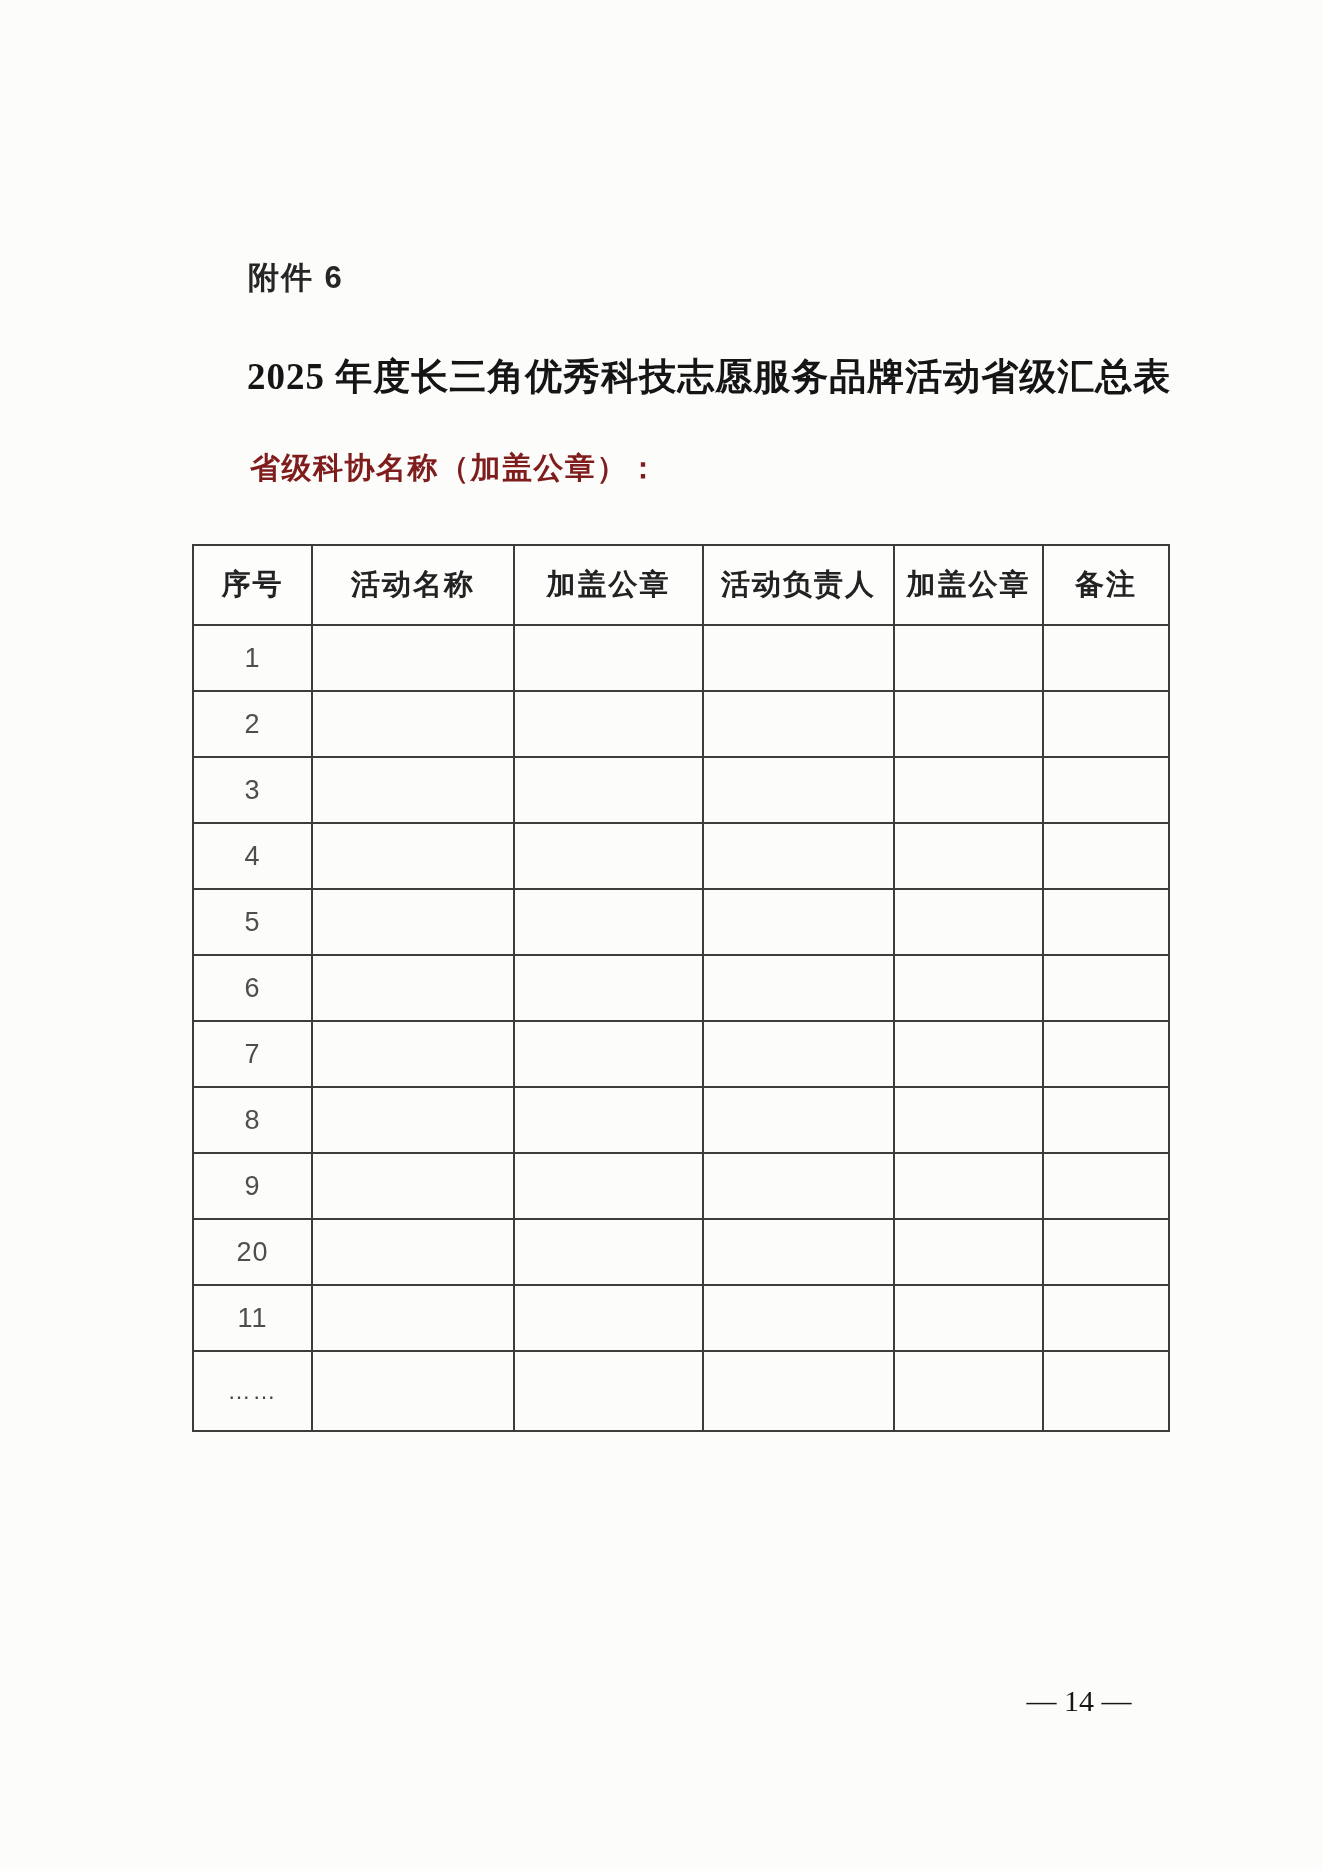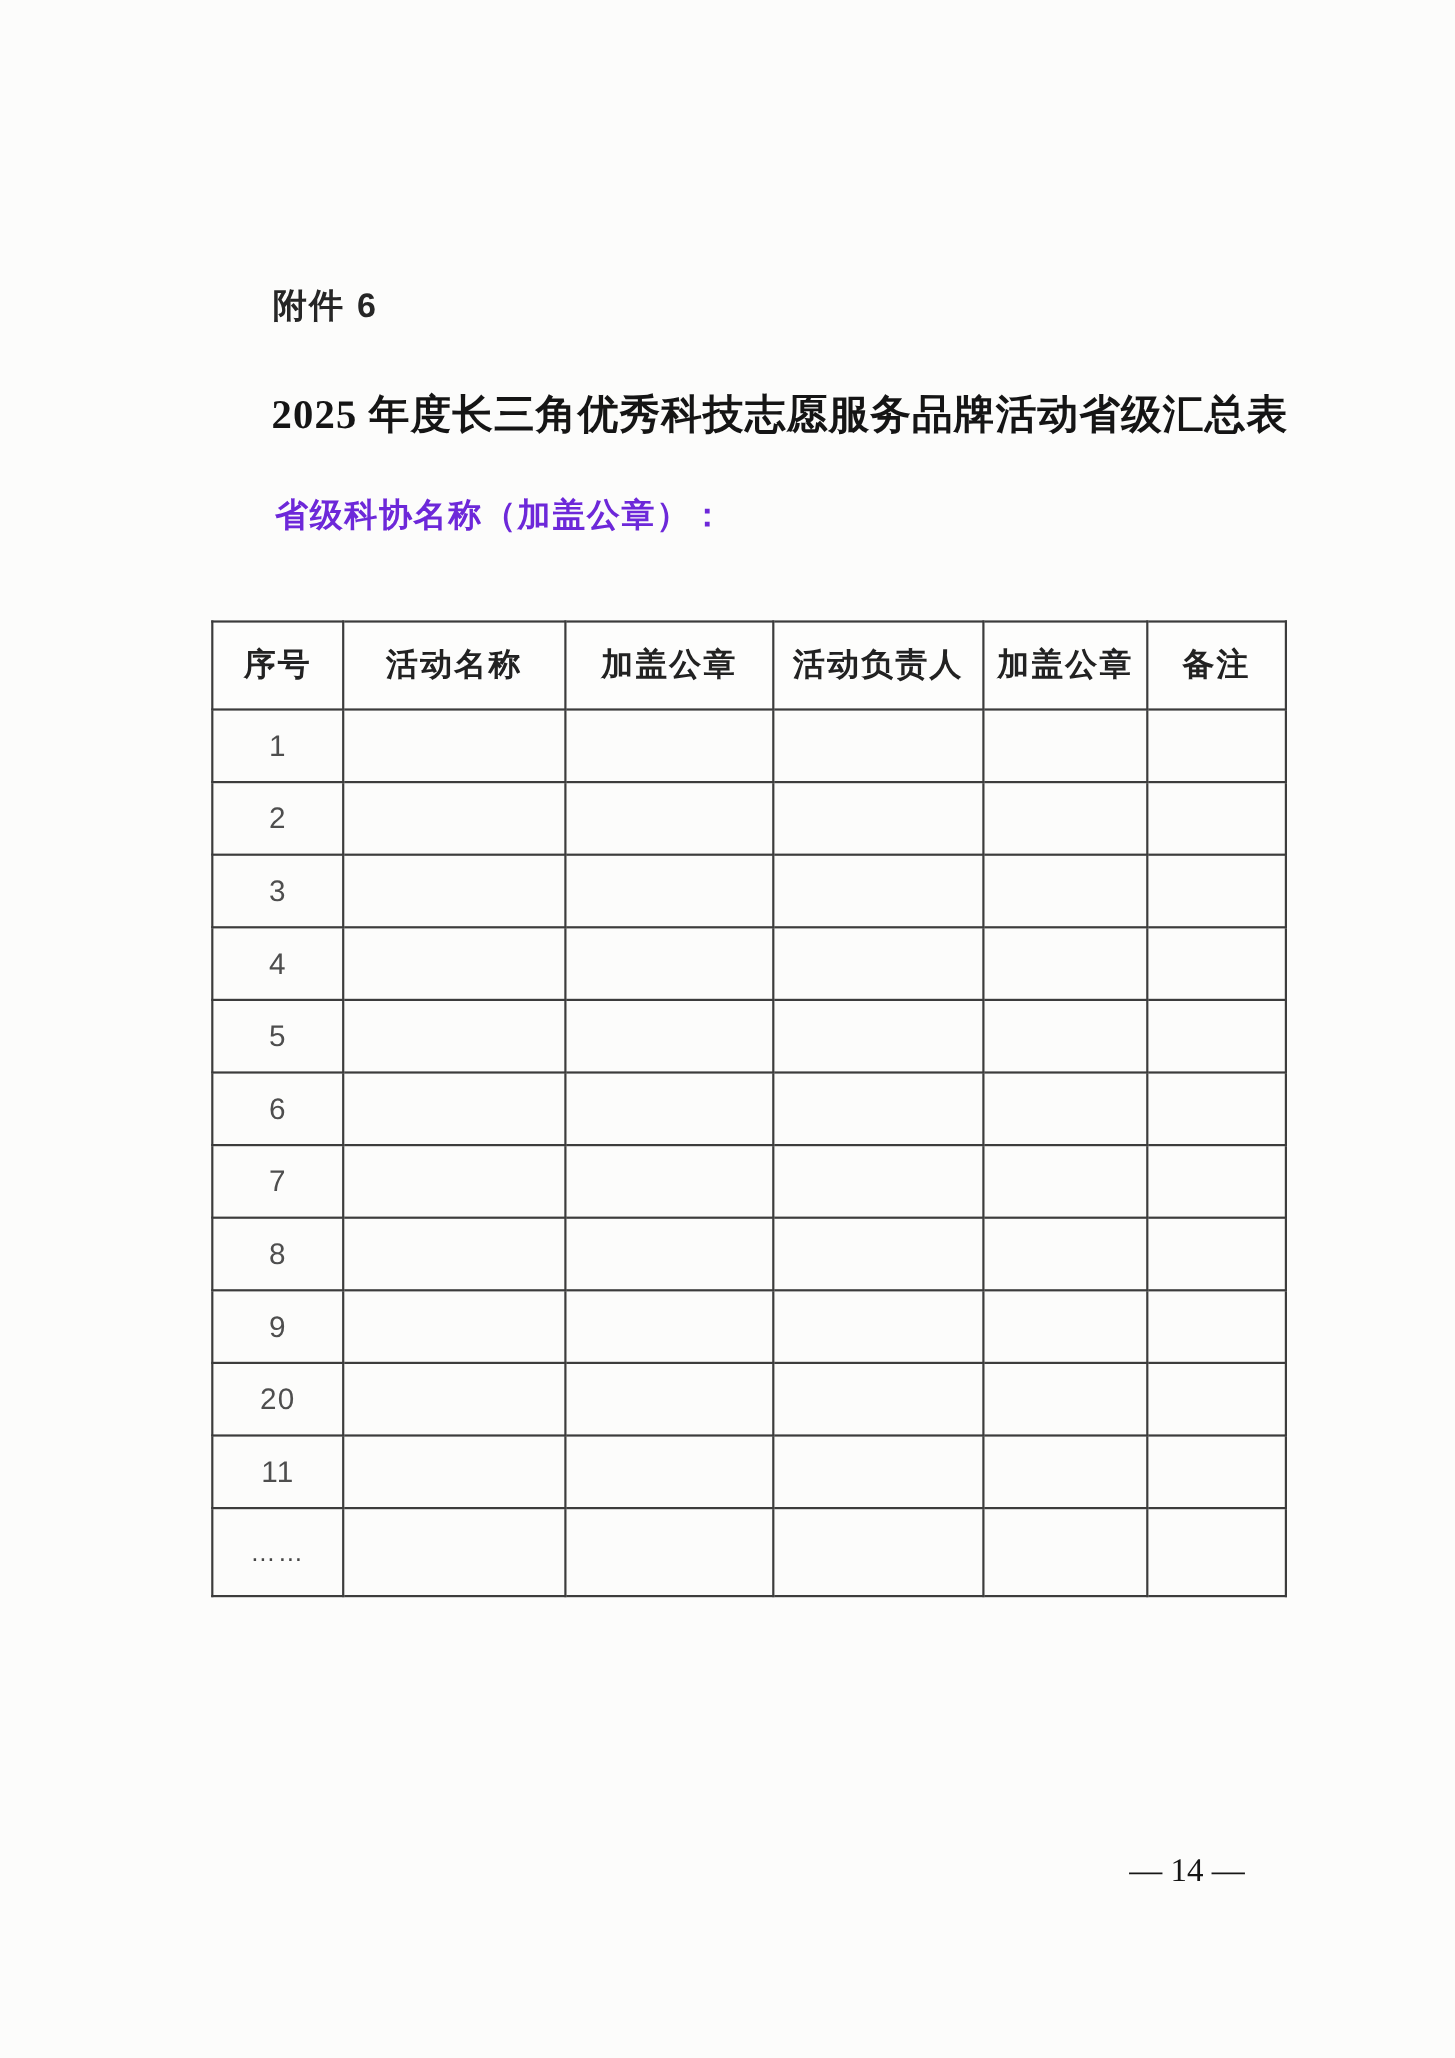--- a/index.html
+++ b/index.html
@@ -36,26 +36,26 @@
     color:#151515;
     font-family:"Liberation Serif","DejaVu Serif",serif;
   }
   .subtitle {
     position:absolute;
     left:250px;
     top:448px;
     font-size:30px;
     font-weight:700;
     letter-spacing:1.5px;
-    color:#6d28d9;
+    color:#7f1d1d;
   }
   table.summary-table {
     position:absolute;
     left:192px;
-    top:564px;
+    top:544px;
     width:976px;
     border-collapse:collapse;
     table-layout:fixed;
   }
   .summary-table th,
   .summary-table td {
     border:2px solid #3c3c3c;
     padding:0;
     text-align:center;
     vertical-align:middle;

